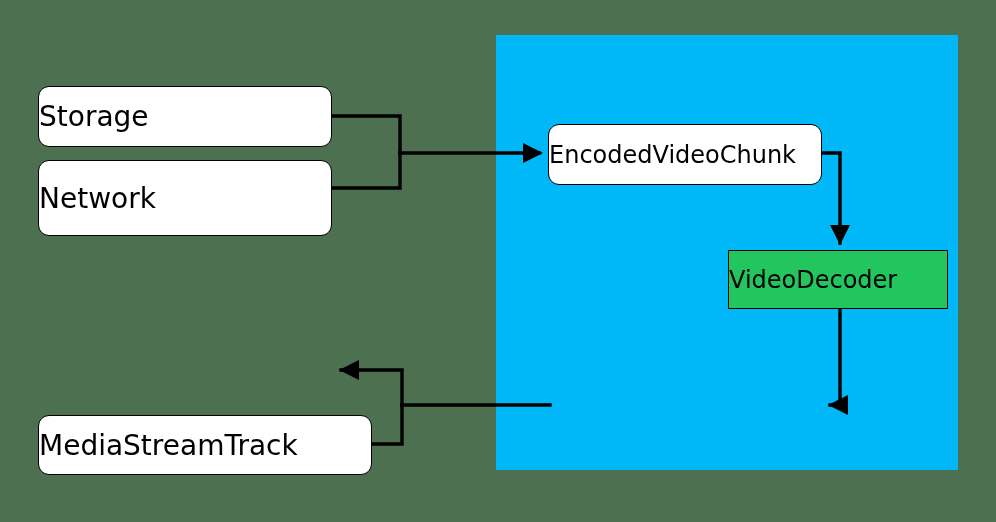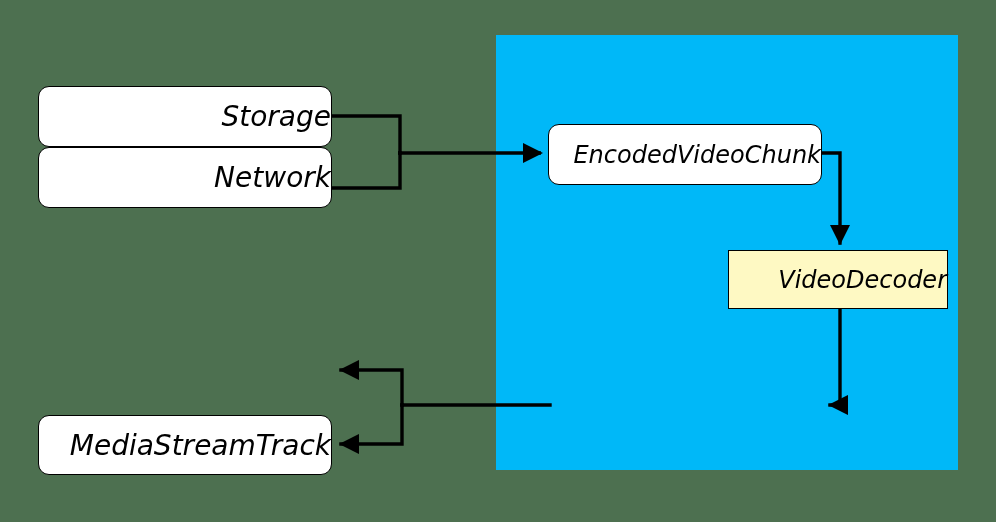--- a/index.html
+++ b/index.html
@@ -22,42 +22,41 @@
     position: absolute;
     left: 0;
     top: 0;
     width: 996px;
     height: 522px;
   }
   .node {
     position: absolute;
     display: flex;
     align-items: center;
-    justify-content: flex-end;
+    justify-content: flex-start;
     box-sizing: border-box;
     color: #000000;
     white-space: nowrap;
-    font-style: italic;
   }
   .node-rounded {
     background: #ffffff;
     border: 1.6px solid #000000;
     border-radius: 11px;
   }
   .node-sharp {
-    background: #fef9c3;
+    background: #22c55e;
     border: 1.6px solid #000000;
     border-radius: 0;
   }
   .label-lg { font-size: 28px; }
   .label-md { font-size: 24px; }
   #node-storage          { left: 38px;  top: 86px;  width: 294px; height: 61px;  }
-  #node-network          { left: 38px;  top: 147px; width: 294px; height: 61px;  }
+  #node-network          { left: 38px;  top: 160px; width: 294px; height: 76px;  }
   #node-canvas           { left: 38px;  top: 342px; width: 294px; height: 59px;  }
-  #node-mediastreamtrack { left: 38px;  top: 415px; width: 294px; height: 60px;  }
+  #node-mediastreamtrack { left: 38px;  top: 415px; width: 334px; height: 60px;  }
   #node-encodedvideochunk{ left: 548px; top: 124px; width: 274px; height: 61px;  }
   #node-videodecoder     { left: 728px; top: 250px; width: 220px; height: 59px;  }
   #node-videoframe       { left: 550px; top: 375px; width: 272px; height: 60px;  }
 </style>
 </head>
 <body>
 
 <div id="stage">
 
   <svg id="diagram-svg" viewBox="0 0 996 522" xmlns="http://www.w3.org/2000/svg">

